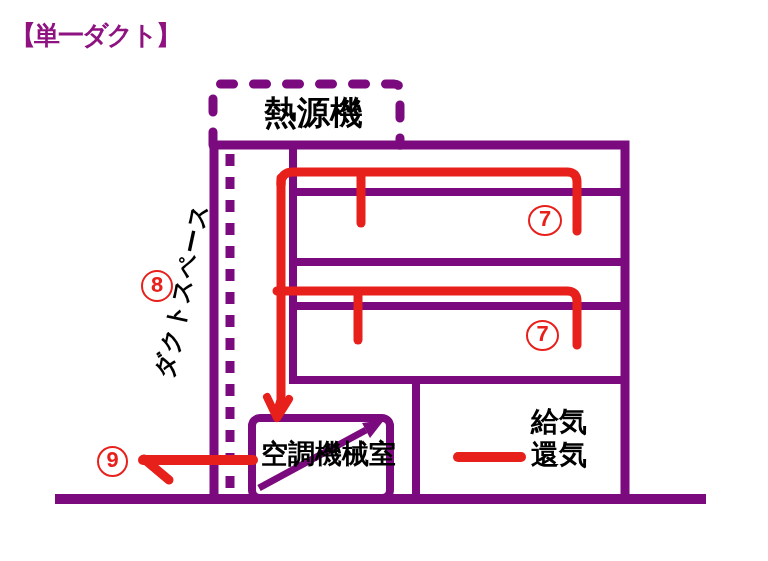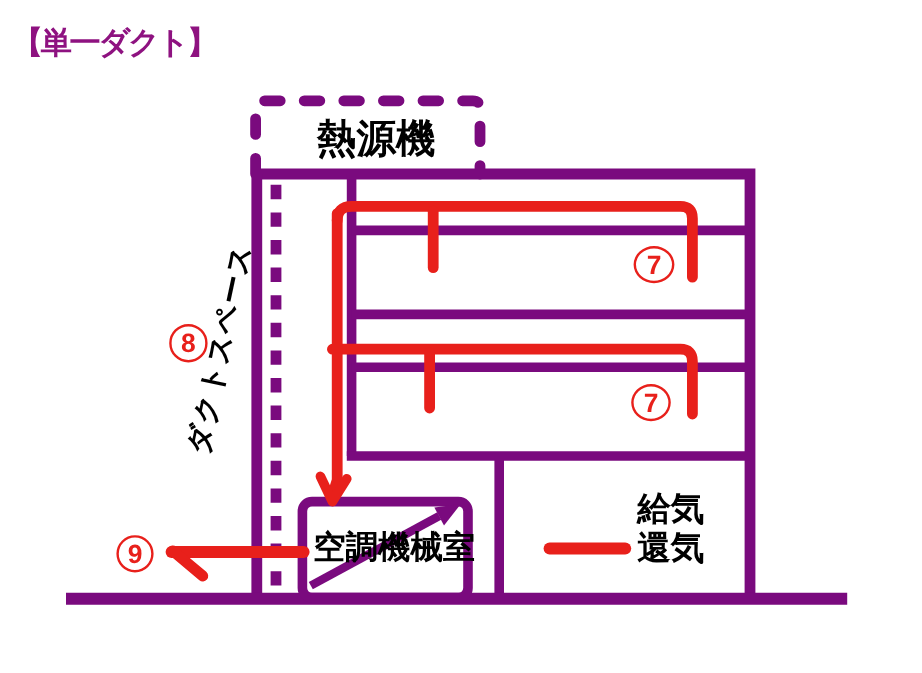--- a/index.html
+++ b/index.html
@@ -1,21 +1,21 @@
 <!DOCTYPE html>
 <html style="--purple: #7A0A7E; --red: #E8201B; --ink: #000000; --title: #8E1280; --background: #FFFFFF;"><head>
 <meta charset="utf-8">
 <style>
   :root{
     --purple:#7A0A7E; --red:#E8201B; --ink:#000000; --title:#8E1280; --background:#FFFFFF;
   }
   html,body{margin:0;padding:0;background:var(--background);}
   #canvas{
     position:relative;width:768px;height:561px;background:var(--background);
-    font-family:Liberation Sans, sans-serif;overflow:hidden;
+    font-family:Liberation Mono, monospace;overflow:hidden;
   }
   #diagram-svg{position:absolute;left:0;top:0;}
   .p{stroke:var(--purple);fill:none;}
   .r{stroke:var(--red);fill:none;}
   .pfill{fill:var(--purple);stroke:none;}
   .lbl{
     position:absolute;color:var(--ink);font-weight:bold;white-space:nowrap;
     line-height:1.15;
   }
   .title{

